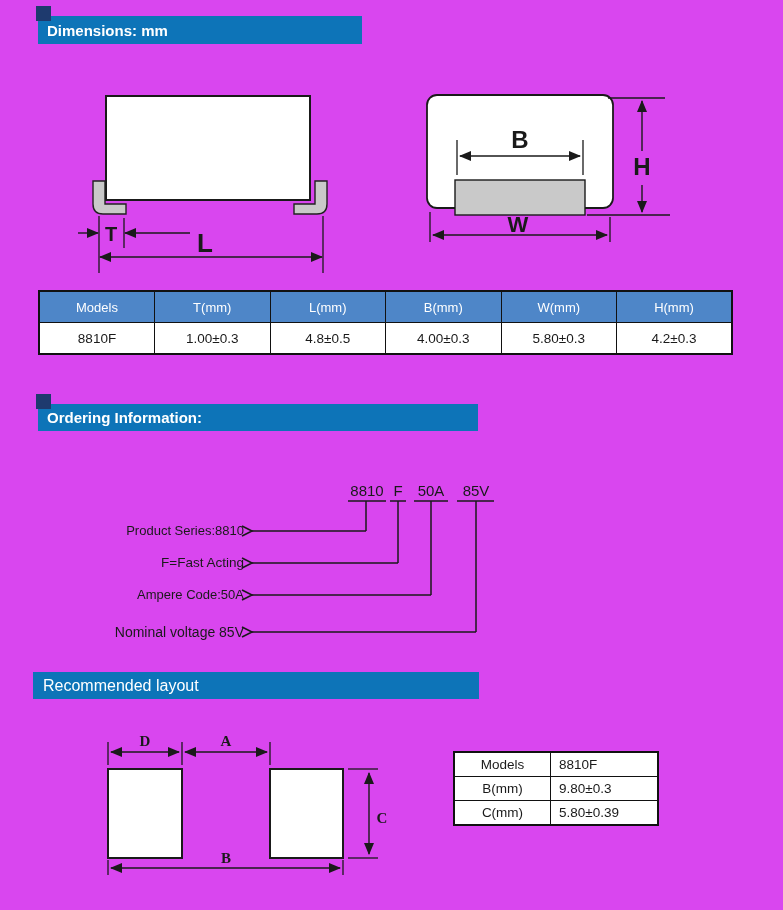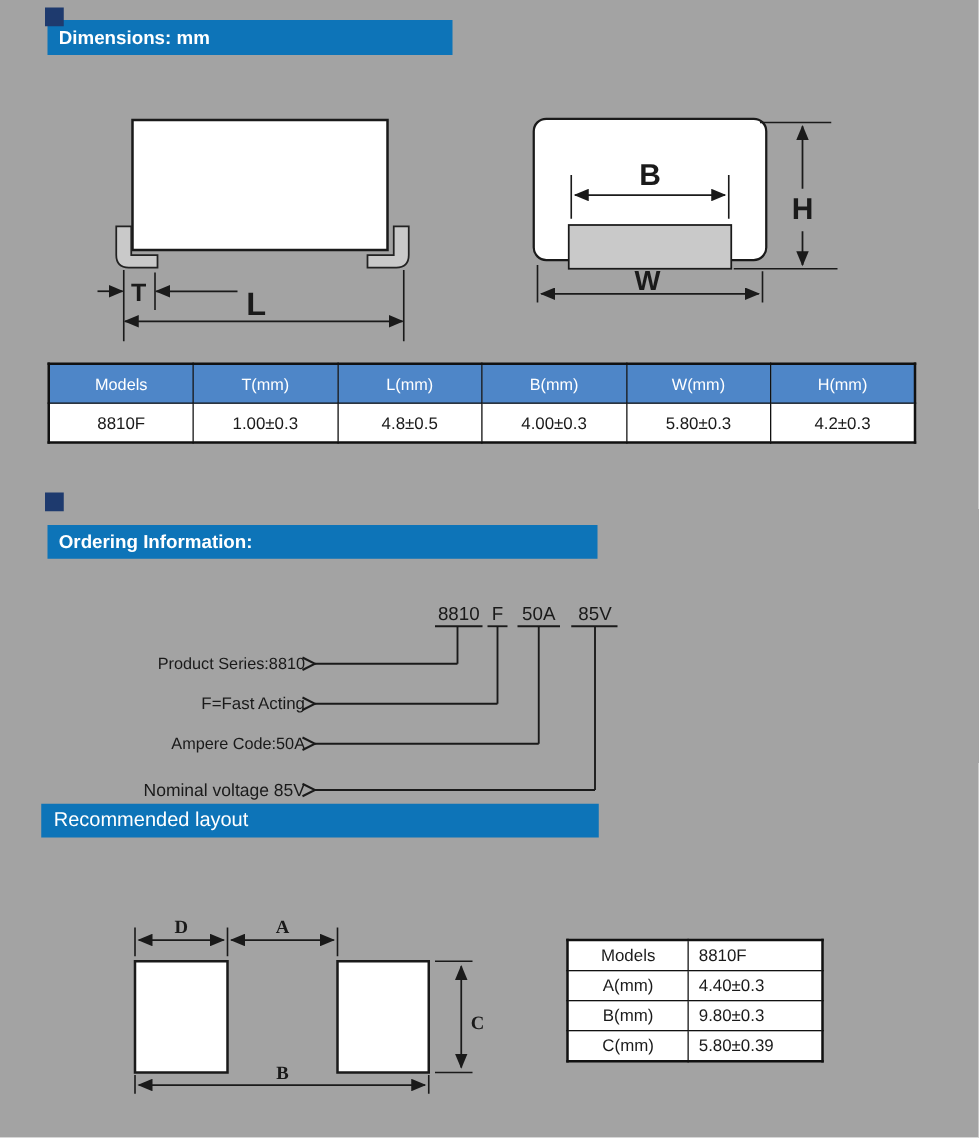--- a/index.html
+++ b/index.html
@@ -1,16 +1,16 @@
 <!DOCTYPE html>
 <html><head>
 <meta charset="utf-8">
 <style>
   html,body{margin:0;padding:0;background:#ffffff;}
-  #page{position:relative;width:783px;height:910px;background:#a3a3a3;overflow:hidden;
+  #page{position:relative;width:783px;height:910px;background:#d946ef;overflow:hidden;
         font-family:"Liberation Sans",sans-serif;color:#1a1a1a;}
   
   .bar{position:absolute;background:#0d74b8;color:#ffffff;display:flex;align-items:center;z-index:1;}
   .bar .txt{white-space:nowrap;}
   .navy-sq{position:absolute;width:15px;height:15px;background:#1e3a6e;z-index:2;}
   .bar-bold{font-weight:bold;font-size:15px;}
   .bar-normal{font-weight:normal;font-size:16px;}
   
   table{border-collapse:collapse;table-layout:fixed;}
   #dim-table{position:absolute;left:38px;top:290px;width:695px;border:2px solid #111;}
@@ -105,21 +105,21 @@
       <td>1.00±0.3</td>
       <td>4.8±0.5</td>
       <td>4.00±0.3</td>
       <td>5.80±0.3</td>
       <td>4.2±0.3</td>
     </tr>
   </tbody>
     </table>
 
   <div class="navy-sq" style="left:36px;top:394px;"></div>
-  <div class="bar bar-bold" style="left:38px;top:404px;width:431px;height:27px;padding-left:9px;margin-top:16px;">
+  <div class="bar bar-bold" style="left:38px;top:404px;width:431px;height:27px;padding-left:9px;">
     <span class="txt">Ordering Information:</span>
   </div>
 
   <svg style="left:100px;top:460px;" width="420" height="200" viewBox="0 0 420 200">
     <defs>
       <marker id="ao" markerWidth="14" markerHeight="12" refX="2" refY="6" orient="auto-start-reverse" markerUnits="userSpaceOnUse">
         <path d="M12,1 L2,6 L12,11" fill="none" stroke="#1a1a1a" stroke-width="1.6"></path>
       </marker>
     </defs>
 
@@ -142,21 +142,21 @@
     <line x1="152" y1="103" x2="298" y2="103" stroke="#1a1a1a" stroke-width="1.5" marker-start="url(#ao)"></line>
     <line x1="152" y1="135" x2="331" y2="135" stroke="#1a1a1a" stroke-width="1.5" marker-start="url(#ao)"></line>
     <line x1="152" y1="172" x2="376" y2="172" stroke="#1a1a1a" stroke-width="1.5" marker-start="url(#ao)"></line>
 
     <text x="144" y="75" text-anchor="end" font-size="13">Product Series:8810</text>
     <text x="144" y="107" text-anchor="end" font-size="13.5">F=Fast Acting</text>
     <text x="144" y="139" text-anchor="end" font-size="13">Ampere Code:50A</text>
     <text x="144" y="177" text-anchor="end" font-size="14">Nominal voltage 85V</text>
   </svg>
 
-  <div class="bar bar-normal" style="left:33px;top:643px;width:436px;height:27px;padding-left:10px;">
+  <div class="bar bar-normal" style="left:33px;top:672px;width:436px;height:27px;padding-left:10px;">
     <span class="txt">Recommended layout</span>
   </div>
 
   <svg style="left:80px;top:725px;" width="320" height="160" viewBox="0 0 320 160">
     <defs>
       <marker id="a3" markerWidth="13" markerHeight="10" refX="11" refY="5" orient="auto-start-reverse" markerUnits="userSpaceOnUse">
         <path d="M0,0 L12,5 L0,10 Z" fill="#1a1a1a"></path>
       </marker>
     </defs>
 
@@ -184,24 +184,20 @@
     <text x="146" y="138" text-anchor="middle" class="seriflbl">B</text>
   </svg>
 
   <table id="layout-table">
     <tbody>
         <tr>
       <td class="c1">Models</td>
       <td class="c2">8810F</td>
     </tr>
     <tr>
-      <td class="c1">A(mm)</td>
-      <td class="c2">4.40±0.3</td>
-    </tr>
-    <tr>
       <td class="c1">B(mm)</td>
       <td class="c2">9.80±0.3</td>
     </tr>
     <tr>
       <td class="c1">C(mm)</td>
       <td class="c2">5.80±0.39</td>
     </tr>
   </tbody>
     </table>
 

